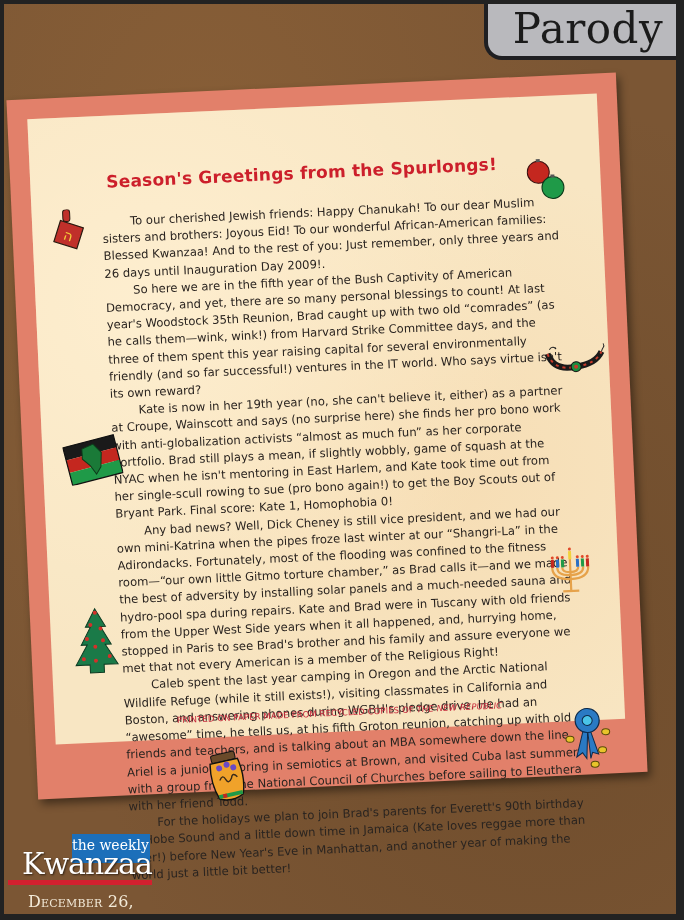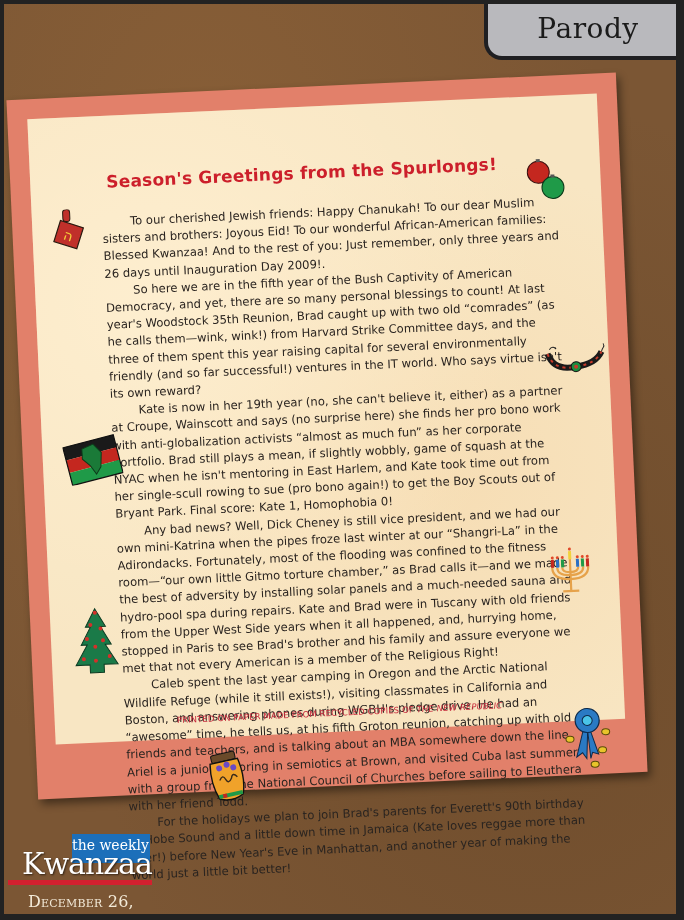--- a/index.html
+++ b/index.html
@@ -16,21 +16,21 @@
         #7b5634;
       overflow: hidden;
     }
     .parody-tab {
       position: absolute; right: -4px; top: -4px; width: 192px; height: 56px;
       background: #b9b9bd; border: 4px solid #1f1f22; border-top: none; border-right: none;
       border-bottom-left-radius: 18px;
       display: flex; align-items: center; justify-content: center;
     }
     .parody-tab span {
-      font-family: "DejaVu Serif", serif; font-size: 28px; color: #1b1b1b; letter-spacing: 0.5px;
+      font-family: "DejaVu Serif", serif; font-size: 42px; color: #1b1b1b; letter-spacing: 0.5px;
       padding-left: 8px;
     }
     .letter-outer {
       position: absolute; left: 18px; top: 82px; width: 610px; height: 700px;
       background: #e2806a;
       transform: rotate(-2.6deg); transform-origin: 50% 50%;
       box-shadow: 3px 5px 8px rgba(0,0,0,0.45);
     }
     .letter-inner {
       position: absolute; left: 20px; top: 20px; right: 20px; bottom: 54px;

